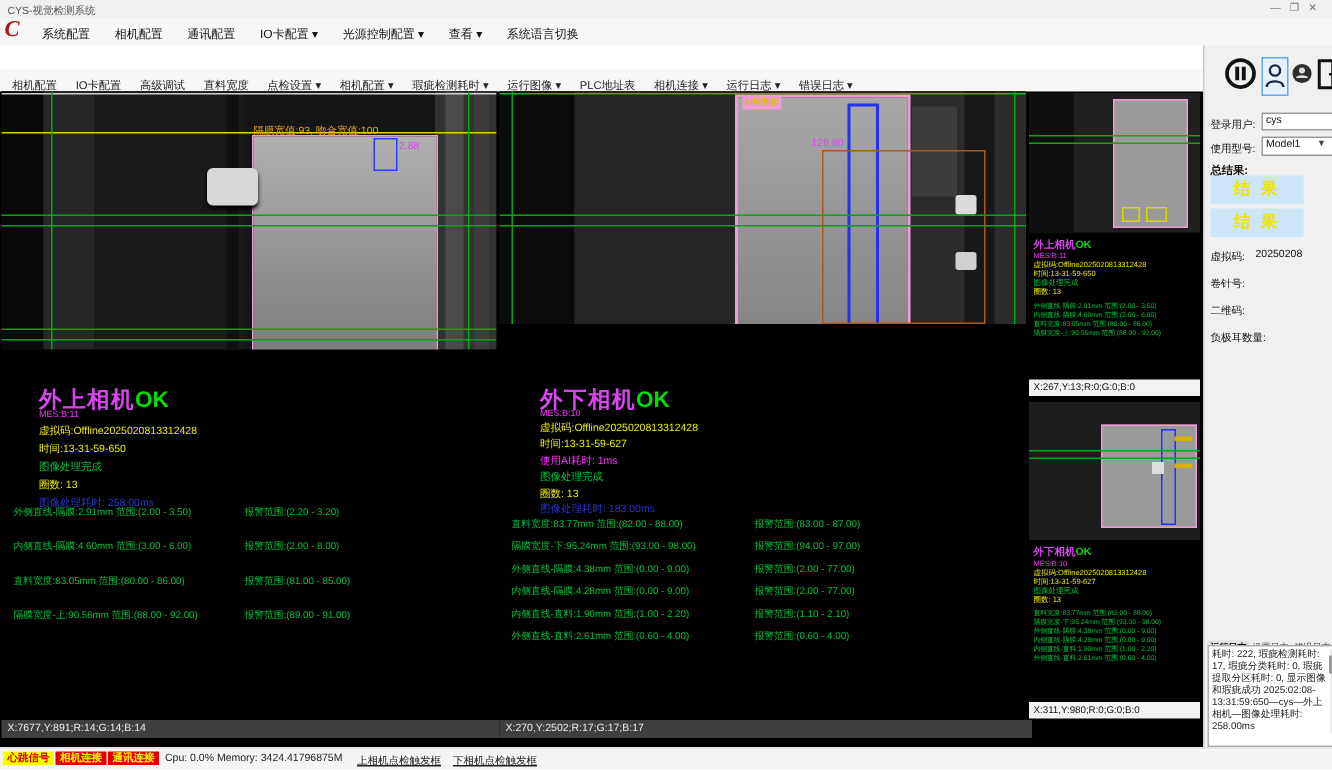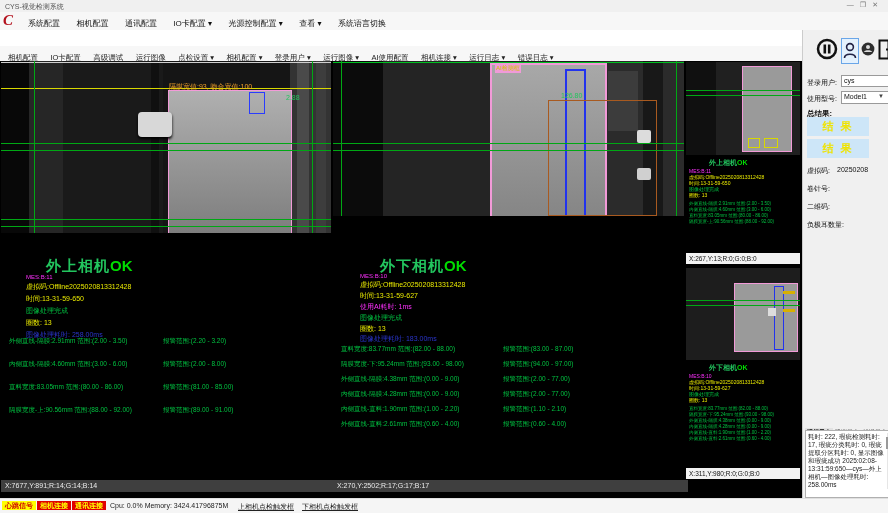--- a/index.html
+++ b/index.html
@@ -20,21 +20,21 @@
               font-size:7.5px;color:#222;padding:2px 8px 0 8px;}
   .toolbar{left:0;top:46px;width:802px;height:15px;background:#f7f7f7;border-bottom:1px solid #d9d9d9;}
   .tool-item{font-size:7.5px;color:#222;padding:0 4px;line-height:15px;display:inline-block;}
   .tool-row{left:4px;top:0;white-space:nowrap;}
   
   .content{left:0;top:61px;width:802px;height:437px;background:#000;}
   .panel{position:absolute;background:#000;}
   .img{position:absolute;overflow:hidden;background:#151515;}
   .blk{position:absolute;}
   .pixbar{position:absolute;background:#3f3f3f;color:#ececec;font-size:7px;line-height:12px;padding-left:4px;}
-  .t-blue{color:#22c55e;margin-left:20px;} .t-green{color:#00c040;} .t-yellow{color:#e9e900;}
+  .t-blue{color:#d946ef;} .t-green{color:#00c040;} .t-yellow{color:#e9e900;}
   .t-magenta{color:#ff30ff;} .t-dkblue{color:#2a35cc;} .t-orange{color:#f0a028;}
   .cam-title{font-size:15px;font-weight:bold;letter-spacing:1px;white-space:nowrap;}
   .ok{color:#00dd00;font-size:15px;font-weight:bold;}
   .oline{position:absolute;font-size:7px;white-space:nowrap;}
   .mesline{position:absolute;font-size:6px;white-space:nowrap;}
   .mrow{position:absolute;font-size:6.5px;white-space:nowrap;}
   
   .thumb{position:absolute;background:#000;}
   .thumb-status{position:absolute;background:#f2f2f2;color:#111;font-size:6.5px;line-height:11px;padding-left:3px;width:100%;box-sizing:border-box;}
   .mini-title{font-size:7px;font-weight:bold;white-space:nowrap;}
@@ -86,26 +86,26 @@
       <span class="menu-item">系统语言切换</span>
     </div>
   </div>
 
 
   <div class="abs toolbar">
     <div class="abs tool-row">
       <span class="tool-item">相机配置</span>
       <span class="tool-item">IO卡配置</span>
       <span class="tool-item">高级调试</span>
-      <span class="tool-item">运行图像</span>
+      <span class="tool-item">直料宽度</span>
       <span class="tool-item">点检设置 ▾</span>
       <span class="tool-item">相机配置 ▾</span>
-      <span class="tool-item">登录用户 ▾</span>
+      <span class="tool-item">瑕疵检测耗时 ▾</span>
       <span class="tool-item">运行图像 ▾</span>
-      <span class="tool-item">AI使用配置</span>
+      <span class="tool-item">PLC地址表</span>
       <span class="tool-item">相机连接 ▾</span>
       <span class="tool-item">运行日志 ▾</span>
       <span class="tool-item">错误日志 ▾</span>
     </div>
   </div>
 
   <div class="abs content">
 
     <div class="panel" style="left:1px;top:0;width:330px;height:431px;">
       <div class="img" style="left:0;top:0;width:330px;height:172px;">

